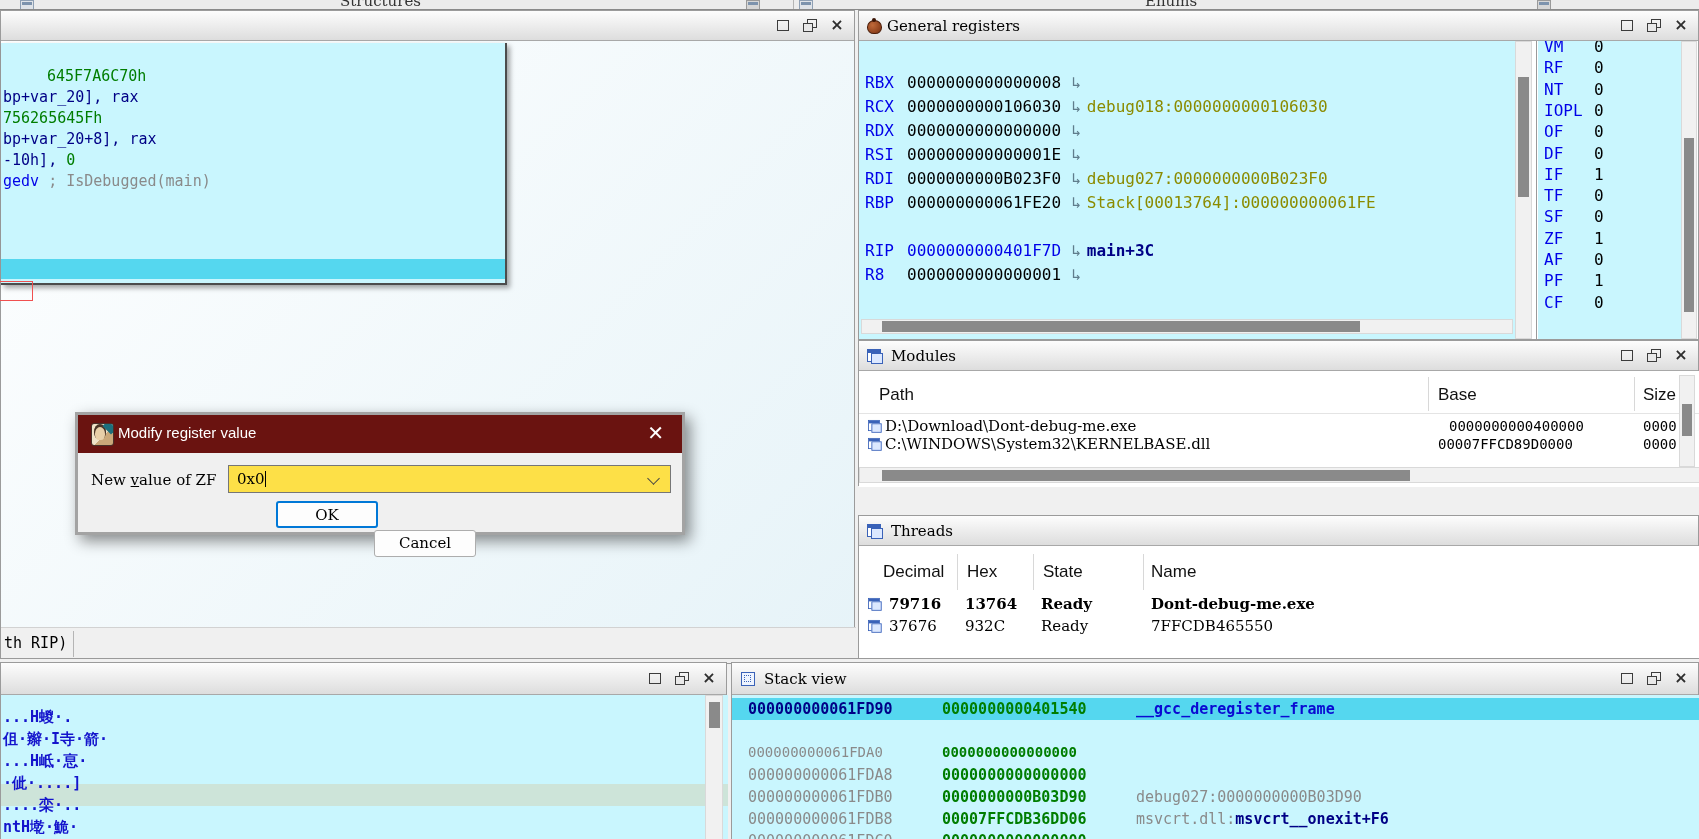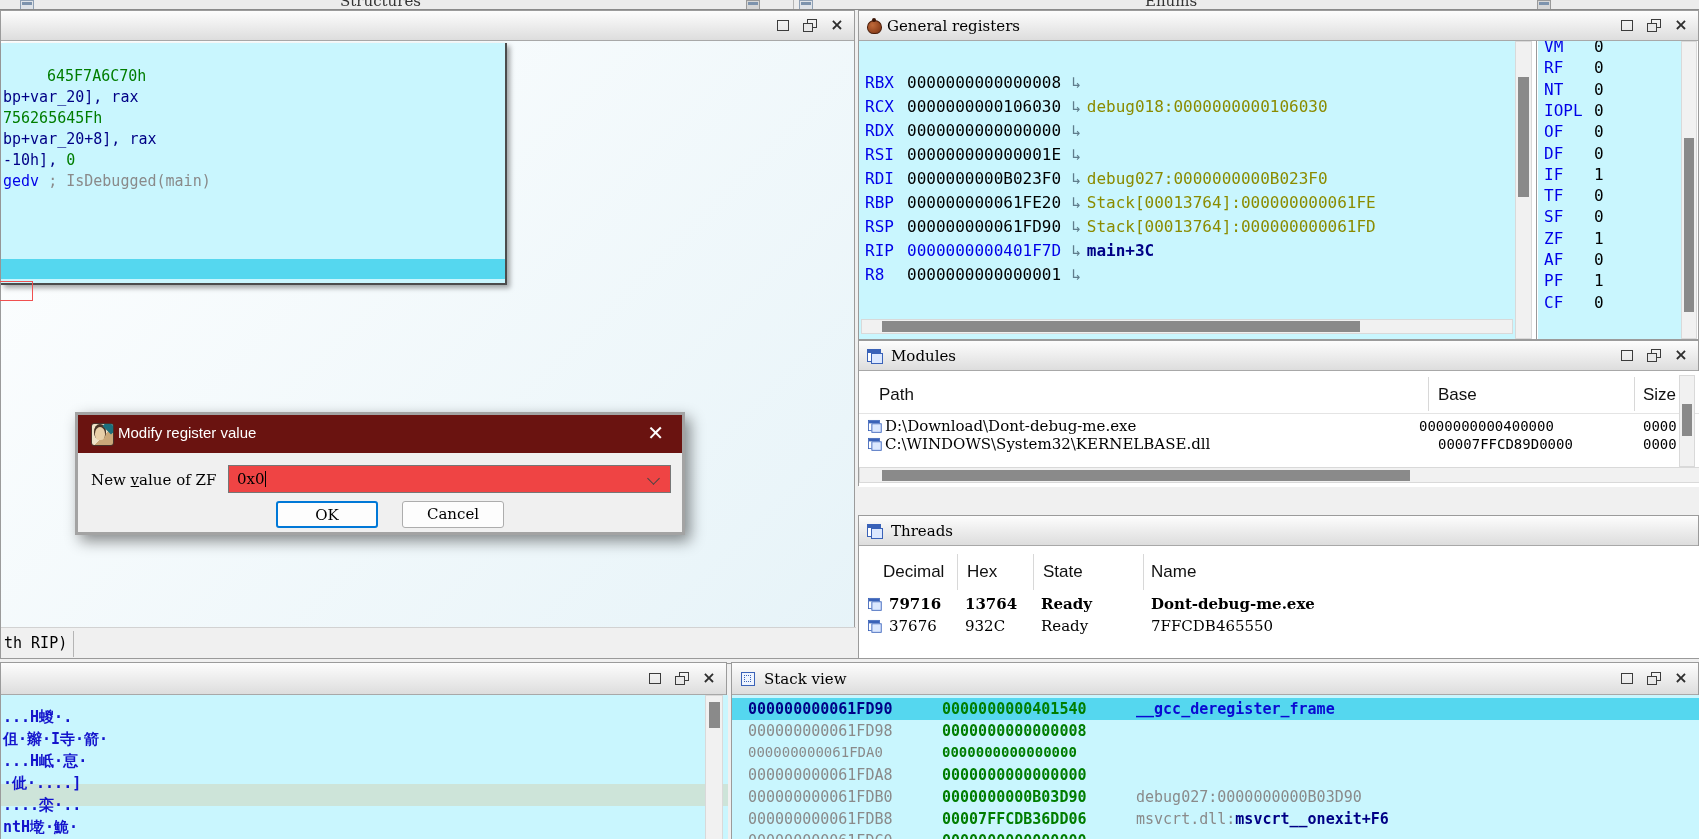--- a/index.html
+++ b/index.html
@@ -58,21 +58,21 @@
           border:3px solid #a3a3a3;box-shadow:5px 6px 14px rgba(0,0,0,.45);box-sizing:border-box;}
   #dialog .dtitle{position:absolute;left:0;top:0;right:0;height:38px;background:var(--maroon);}
   #dialog .dtitle span.t{position:absolute;left:40px;top:9px;color:#fff;font-family:"Liberation Sans",sans-serif;font-size:15px;}
   .ida-icon{position:absolute;left:13px;top:8px;width:21px;height:21px;border-radius:3px;
             background:linear-gradient(135deg,#efe2c8 0 55%,#caa87a 55%);overflow:hidden;border:1px solid #49302a;}
   .ida-icon:before{content:"";position:absolute;left:3px;top:3px;width:10px;height:13px;border-radius:50% 50% 40% 40%;
             background:#e8cfa8;box-shadow:0 -2px 0 1px #4a3426;}
   .ida-icon:after{content:"";position:absolute;right:-4px;top:-4px;width:12px;height:12px;background:#1d6f7c;transform:rotate(45deg);}
   .dclose{position:absolute;right:18px;top:8px;color:#fff;font:300 20px/20px "DejaVu Sans",sans-serif;}
   .dlabel{position:absolute;left:13px;top:56px;font-size:15px;}
-  .combo{position:absolute;left:150px;top:50px;width:443px;height:28px;background:#ef4444;border:1px solid #767676;box-sizing:border-box;}
+  .combo{position:absolute;left:150px;top:50px;width:443px;height:28px;background:#fde047;border:1px solid #767676;box-sizing:border-box;}
   .combo .val{position:absolute;left:8px;top:4px;font-size:15px;}
   .caret{display:inline-block;width:1px;height:16px;background:#000;vertical-align:-3px;}
   .chev{position:absolute;right:12px;top:8px;width:8px;height:8px;border-right:1.6px solid #444;border-bottom:1.6px solid #444;transform:rotate(45deg);}
   .dbtn{position:absolute;top:86px;width:102px;height:27px;background:#fdfdfd;border:1px solid #adadad;
         border-radius:3px;text-align:center;font-size:15px;line-height:25px;box-sizing:border-box;}
   .dbtn.focus{border:2px solid #0078d7;}
   
   .hex-line{position:absolute;left:2px;white-space:pre;font-size:15px;line-height:20px;color:var(--hexblue);font-weight:bold;}
   .hl-band{position:absolute;left:0;right:0;}
   .status-strip{position:absolute;background:#f0f0f0;border-top:1px solid #d2d2d2;}
@@ -146,21 +146,20 @@
     </div>
     <div class="abs" style="left:0;top:30px;width:841px;height:298px;overflow:hidden;">
 
       <div class="cyan abs" style="left:0;top:0;width:656px;height:298px;overflow:hidden;" id="reg-area">
           <div class="reg-row mono" style="left:6px;top:33px;width:648px;"><span class="reg-name">RBX</span><span class="c-black">0000000000000008</span><span class="reg-arrow">↳</span></div>
           <div class="reg-row mono" style="left:6px;top:57px;width:648px;"><span class="reg-name">RCX</span><span class="c-black">0000000000106030</span><span class="reg-arrow">↳</span><span class="c-olive">debug018:0000000000106030</span></div>
           <div class="reg-row mono" style="left:6px;top:81px;width:648px;"><span class="reg-name">RDX</span><span class="c-black">0000000000000000</span><span class="reg-arrow">↳</span></div>
           <div class="reg-row mono" style="left:6px;top:105px;width:648px;"><span class="reg-name">RSI</span><span class="c-black">000000000000001E</span><span class="reg-arrow">↳</span></div>
           <div class="reg-row mono" style="left:6px;top:129px;width:648px;"><span class="reg-name">RDI</span><span class="c-black">0000000000B023F0</span><span class="reg-arrow">↳</span><span class="c-olive">debug027:0000000000B023F0</span></div>
           <div class="reg-row mono" style="left:6px;top:153px;width:648px;"><span class="reg-name">RBP</span><span class="c-black">000000000061FE20</span><span class="reg-arrow">↳</span><span class="c-olive">Stack[00013764]:000000000061FE</span></div>
-          <div class="reg-row mono" style="left:6px;top:177px;width:648px;"><span class="reg-name">RSP</span><span class="c-black">000000000061FD90</span><span class="reg-arrow">↳</span><span class="c-olive">Stack[00013764]:000000000061FD</span></div>
           <div class="reg-row mono" style="left:6px;top:201px;width:648px;"><span class="reg-name">RIP</span><span class="c-blue">0000000000401F7D</span><span class="reg-arrow">↳</span><span class="c-navy-bold">main+3C</span></div>
           <div class="reg-row mono" style="left:6px;top:225px;width:648px;"><span class="reg-name">R8</span><span class="c-black">0000000000000001</span><span class="reg-arrow">↳</span></div>
         </div>
 
       <div class="sb-track" style="left:2px;top:278px;width:652px;height:15px;">
         <div class="sb-thumb" style="left:20px;top:1px;width:478px;height:11px;"></div>
       </div>
 
       <div class="sb-track" style="left:656px;top:0;width:17px;height:298px;">
         <div class="sb-thumb" style="left:2px;top:35px;width:11px;height:120px;"></div>
@@ -208,21 +207,21 @@
       <span class="hdr" style="left:20px;top:14px;">Path</span>
       <span class="hdr" style="left:579px;top:14px;">Base</span>
       <span class="hdr" style="left:784px;top:14px;">Size</span>
       <div class="col-div" style="left:569px;top:6px;height:34px;"></div>
       <div class="col-div" style="left:775px;top:6px;height:34px;"></div>
       <div class="hdr-line" style="left:0;top:42px;width:841px;"></div>
       <div id="module-rows">
           <div style="position:absolute;left:0;top:46px;height:18px;width:841px;">
             <span class="win-icon" style="left:8px;top:2px;transform:scale(.85);"></span>
             <span class="c-black" style="position: absolute; left: 26px; top: 0px; font-size: 15px; white-space: pre;">D:\Download\Dont-debug-me.exe</span>
-            <span class="c-black mono" style="position: absolute; left: 560px; top: 1px; font-size: 14px;">0000000000400000</span>
+            <span class="c-black mono" style="position: absolute; left: 590px; top: 1px; font-size: 14px;">0000000000400000</span>
             <span class="c-black mono" style="position: absolute; left: 784px; top: 1px; font-size: 14px;">0000</span>
           </div>
           <div style="position:absolute;left:0;top:64px;height:18px;width:841px;padding-left:28px;">
             <span class="win-icon" style="left:8px;top:2px;transform:scale(.85);"></span>
             <span class="c-black" style="position: absolute; left: 26px; top: 0px; font-size: 15px; white-space: pre;">C:\WINDOWS\System32\KERNELBASE.dll</span>
             <span class="c-black mono" style="position: absolute; left: 579px; top: 1px; font-size: 14px;">00007FFCD89D0000</span>
             <span class="c-black mono" style="position: absolute; left: 784px; top: 1px; font-size: 14px;">0000</span>
           </div>
         </div>
       <div class="sb-track" style="left:820px;top:4px;width:16px;height:92px;">
@@ -308,37 +307,36 @@
         <span class="wbtn">
             <span class="sq2a"></span>
             <span class="sq2b"></span>
           </span>
         <span class="wbtn x">×</span>
       </div>
     </div>
     <div class="cyan abs" style="left:0;top:32px;width:968px;height:145px;overflow:hidden;" id="stack-content">
         <div style="position:absolute;left:0;top:3px;width:968px;height:22px;background:var(--hl);"></div>
         <div class="mono" style="position:absolute;left:0;top:5px;height:20px;width:968px;font-size:15px;white-space:pre;"><span class="c-navy-bold" style="position: absolute; left: 16px;">000000000061FD90</span><span class="c-green" style="position: absolute; left: 210px; font-weight: bold;">0000000000401540</span><div style="position:absolute;left:404px;top:0;"><span class="c-blue-bold">__gcc_deregister_frame</span></div></div>
-        <div class="mono" style="position:absolute;left:0;top:27px;height:20px;width:968px;font-size:15px;white-space:pre;"><span class="c-gray" style="position: absolute; left: 16px;">000000000061FD98</span><span class="c-green" style="position: absolute; left: 210px; font-weight: bold;">0000000000000008</span></div>
         <div class="mono" style="position:absolute;left:0;top:49px;height:20px;width:1167px;font-size:14px;white-space:pre;"><span class="c-gray" style="position: absolute; left: 16px;">000000000061FDA0</span><span class="c-green" style="position: absolute; left: 210px; font-weight: bold;">0000000000000000</span></div>
         <div class="mono" style="position:absolute;left:0;top:71px;height:20px;width:968px;font-size:15px;white-space:pre;"><span class="c-gray" style="position: absolute; left: 16px;">000000000061FDA8</span><span class="c-green" style="position: absolute; left: 210px; font-weight: bold;">0000000000000000</span></div>
         <div class="mono" style="position:absolute;left:0;top:93px;height:20px;width:968px;font-size:15px;white-space:pre;"><span class="c-gray" style="position: absolute; left: 16px;">000000000061FDB0</span><span class="c-green" style="position: absolute; left: 210px; font-weight: bold;">0000000000B03D90</span><div style="position:absolute;left:404px;top:0;"><span class="c-gray">debug027:0000000000B03D90</span></div></div>
         <div class="mono" style="position:absolute;left:0;top:115px;height:20px;width:968px;font-size:15px;white-space:pre;"><span class="c-gray" style="position: absolute; left: 16px;">000000000061FDB8</span><span class="c-green" style="position: absolute; left: 210px; font-weight: bold;">00007FFCDB36DD06</span><div style="position:absolute;left:404px;top:0;"><span class="c-gray">msvcrt.dll:</span><span class="c-navy-bold">msvcrt__onexit+F6</span></div></div>
         <div class="mono" style="position:absolute;left:0;top:137px;height:20px;width:968px;font-size:15px;white-space:pre;"><span class="c-gray" style="position: absolute; left: 16px;">000000000061FDC0</span><span class="c-green" style="position: absolute; left: 210px; font-weight: bold;">0000000000000000</span></div>
       </div>
   </div>
 
   <div id="dialog">
     <div class="dtitle">
       <span class="ida-icon"></span>
       <span class="t">Modify register value</span>
       <span class="dclose">✕</span>
     </div>
     <div class="dlabel"><span>New </span><span style="text-decoration:underline;">v</span><span>alue of ZF</span></div>
     <div class="combo">
       <span class="val"><span>0x0</span><span class="caret"></span></span>
       <span class="chev"></span>
     </div>
     <div class="dbtn focus" style="left:198px;">OK</div>
-    <div class="dbtn" style="left:324px;">Cancel</div>
+    <div class="dbtn" style="left:296px;margin-top:29px;">Cancel</div>
   </div>
 
 </div>
 
 </body></html>

